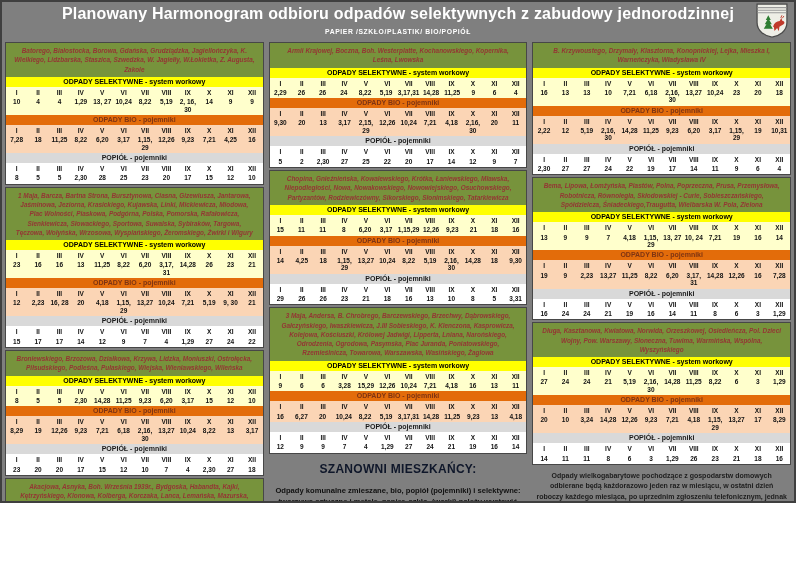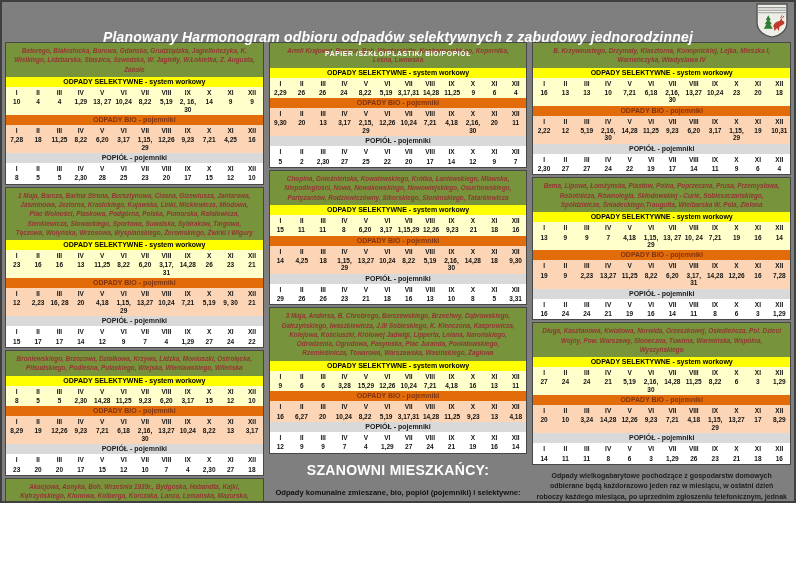--- a/index.html
+++ b/index.html
@@ -1,40 +1,40 @@
 <!DOCTYPE html>
 <html><head>
 <meta charset="utf-8">
 <style>
   html,body{margin:0;padding:0;}
   body{width:800px;height:566px;background:#ffffff;font-family:"Liberation Sans",sans-serif;}
   .doc{width:792px;height:499px;border:2px solid #3f3f3f;background:#7f7f7f;overflow:hidden;position:relative;}
   
   .hdr{position:relative;height:36px;padding-top:3px;}
-  .hdr-title{color:#ffffff;font-style:italic;font-weight:bold;font-size:14px;text-align:center;letter-spacing:.2px;margin-top:24px;}
+  .hdr-title{color:#ffffff;font-weight:bold;font-size:16px;text-align:center;letter-spacing:.2px;}
   .hdr-sub{color:#ffffff;font-weight:bold;font-size:6.8px;text-align:center;margin-top:5px;letter-spacing:.6px;}
   .herb{position:absolute;top:1px;right:5px;}
   
   .cols{display:flex;gap:5px;padding:1px 3px 0 3px;}
   .col{flex:1;min-width:0;}
   
   .block{border:1px solid #474747;margin-bottom:2px;background:#fff;}
   .streets{background:#77933C;color:#943634;font-weight:bold;font-style:italic;font-size:6.4px;line-height:1.45;text-align:center;padding:3px 7px;}
   .band{font-weight:bold;font-size:7px;line-height:1.15;text-align:center;padding:1px 0;}
   .band-sel{background:#FFFF00;color:#000000;}
   .band-bio{background:#E36C0A;color:#7E3413;}
   .band-ash{background:#D9D9D9;color:#1a1a1a;}
   .grid{display:grid;grid-template-columns:repeat(12,1fr);text-align:center;}
   .mcell{font-weight:bold;font-size:6.5px;line-height:1.1;padding:2px 0 1px;color:#111;}
   .dcell{font-weight:bold;font-size:6.5px;line-height:1.15;padding:1px 1px 2px;color:#111;}
   .sel-bg{background:#FFFFCC;}
   .bio-bg{background:#FBD5B5;}
   .ash-bg{background:#FFFFFF;}
   
-  .notice-head{margin-top:8px;text-align:center;color:#ffffff;font-weight:bold;font-size:14px;letter-spacing:.3px;}
+  .notice-head{margin-top:8px;text-align:center;color:#0f172a;font-weight:bold;font-size:12px;letter-spacing:.3px;}
   .notice-body{margin:9px 6px 0;text-align:center;color:#111;font-weight:bold;font-size:7.6px;line-height:1.45;}
   
   .bulky-body{margin:6px 4px 0;text-align:center;color:#1d1d1d;font-weight:bold;font-size:7px;line-height:1.5;}
 </style>
 </head>
 <body>
 
 <div class="doc">
 
   <div class="hdr">

